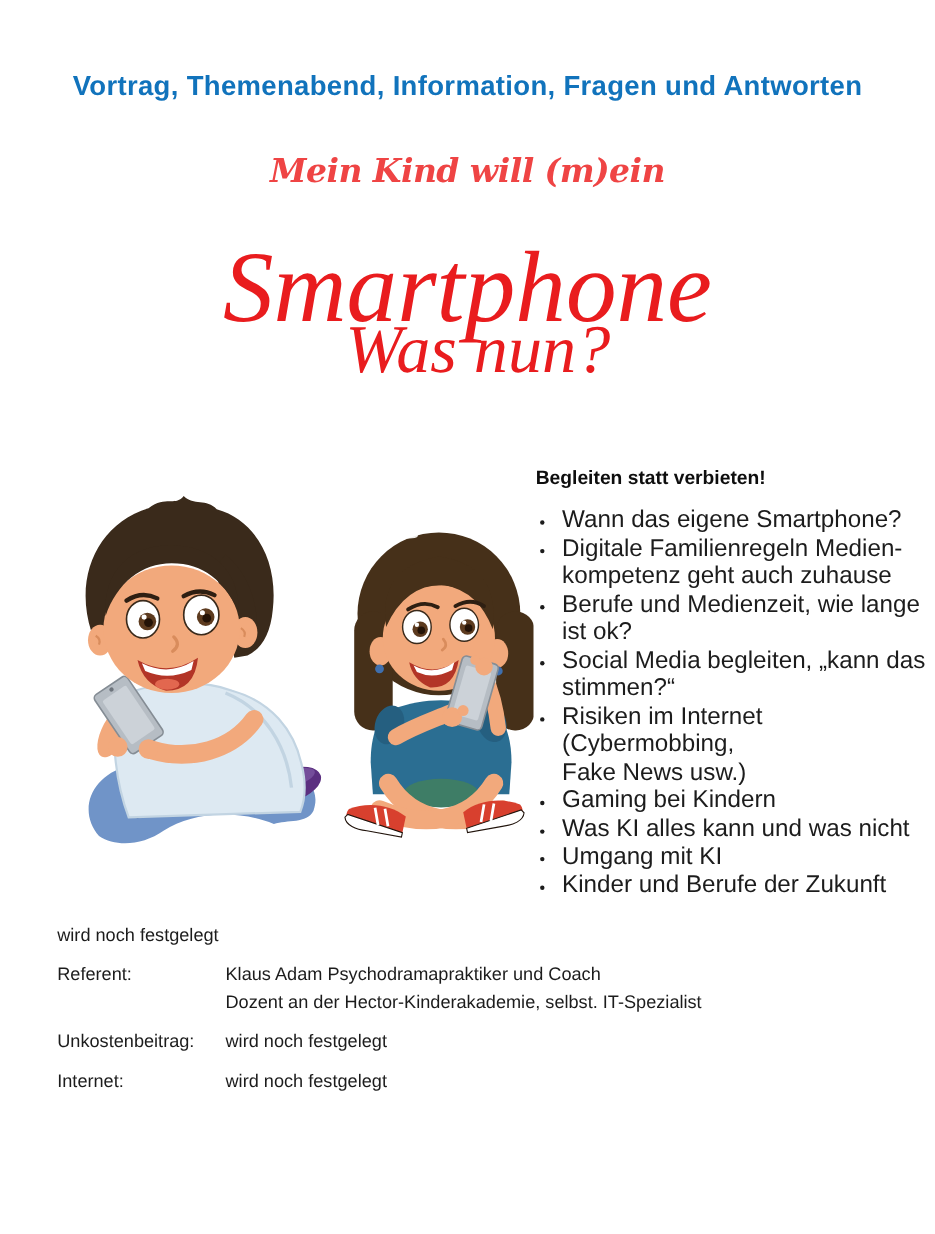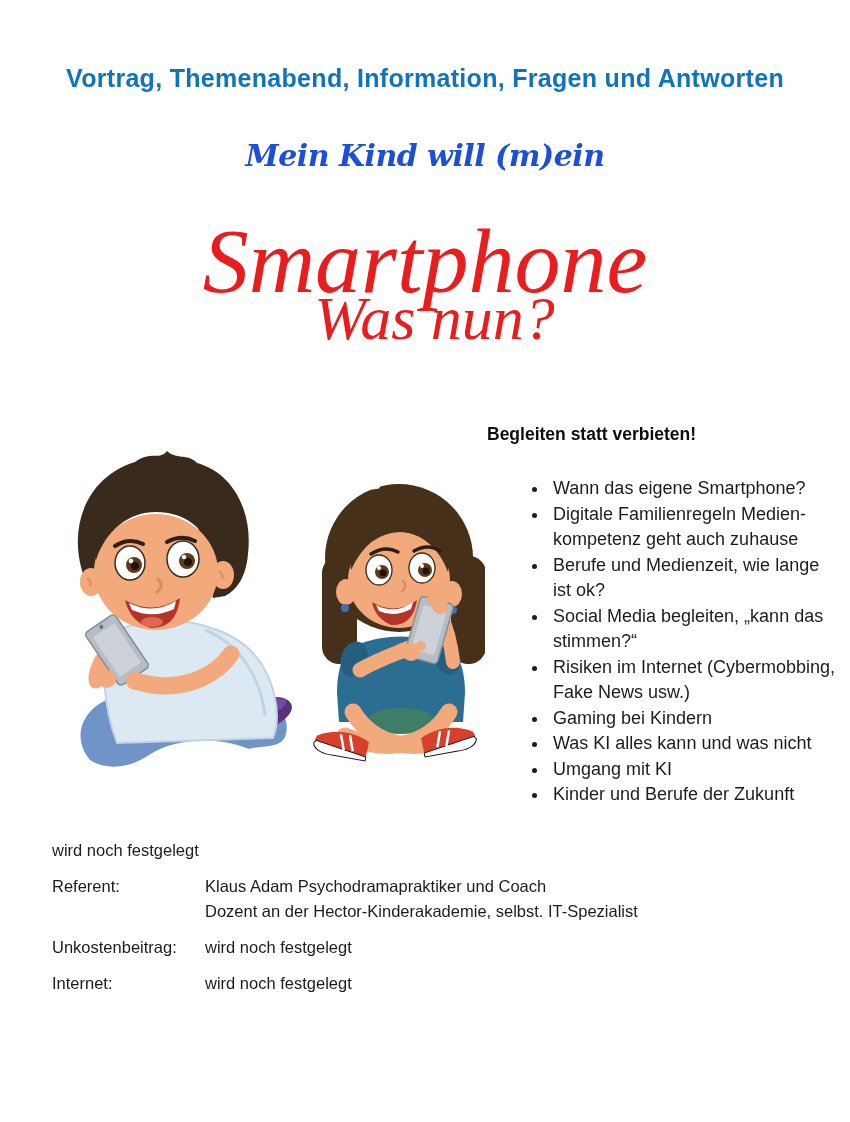--- a/index.html
+++ b/index.html
@@ -11,39 +11,39 @@
   }
   .header-title {
     position:absolute; left:0; right:0; top:64px;
     text-align:center; font-size:25px; font-weight:bold;
     letter-spacing:0.3px; color:#1173bc;
   }
   .kicker {
     position:absolute; left:0; right:0; top:138px;
     text-align:center; font-family:"DejaVu Serif", serif;
     font-style:italic; font-weight:bold; font-size:30px;
-    letter-spacing:-0.5px; color:#1d4ed8;
+    letter-spacing:-0.5px; color:#ef4444;
   }
   .big-title {
     position:absolute; left:0; right:0; top:181px;
     text-align:center; font-family:"Liberation Serif", serif;
     font-style:italic; font-size:92px; line-height:1.05; color:#e91c1e;margin-top:32px;
   }
   .question {
     position:absolute; left:0; right:0; top:286px;
     text-align:center; font-family:"Liberation Serif", serif;
     font-style:italic; font-size:62px; line-height:1.05; color:#e91c1e;padding-left:19px;
   }
   .illu { position:absolute; left:55px; top:448px; width:430px; height:345px; }
   .topics { position:absolute; left:487px; top:424px; width:358px; }
-  .topics h3 { font-size:17.5px; font-weight:bold; color:#0e0e0e; margin-bottom:31px; }
+  .topics h3 { font-size:17.5px; font-weight:bold; color:#0e0e0e; margin-bottom:14px; }
   .topics ul { list-style:disc; padding-left:19px; margin:0; }
   .topics li {
-    font-size:18px; line-height:25.5px; padding-left:5px;
-    white-space:pre-line; color:#1c1c1c;margin-left:42px;
+    font-size:22px; line-height:25.5px; padding-left:5px;
+    white-space:pre-line; color:#1c1c1c;
   }
   .topics li::marker { color:#1c1c1c; font-size:15px; }
   .details { position:absolute; left:52px; top:838px; width:770px; }
   .drow { display:grid; grid-template-columns:153px 1fr; margin-bottom:11px; }
   .dlabel { font-size:16.5px; line-height:25px; }
   .dvalue { font-size:16.5px; line-height:25px; white-space:pre-line; }
 </style>
 </head>
 <body>
 

